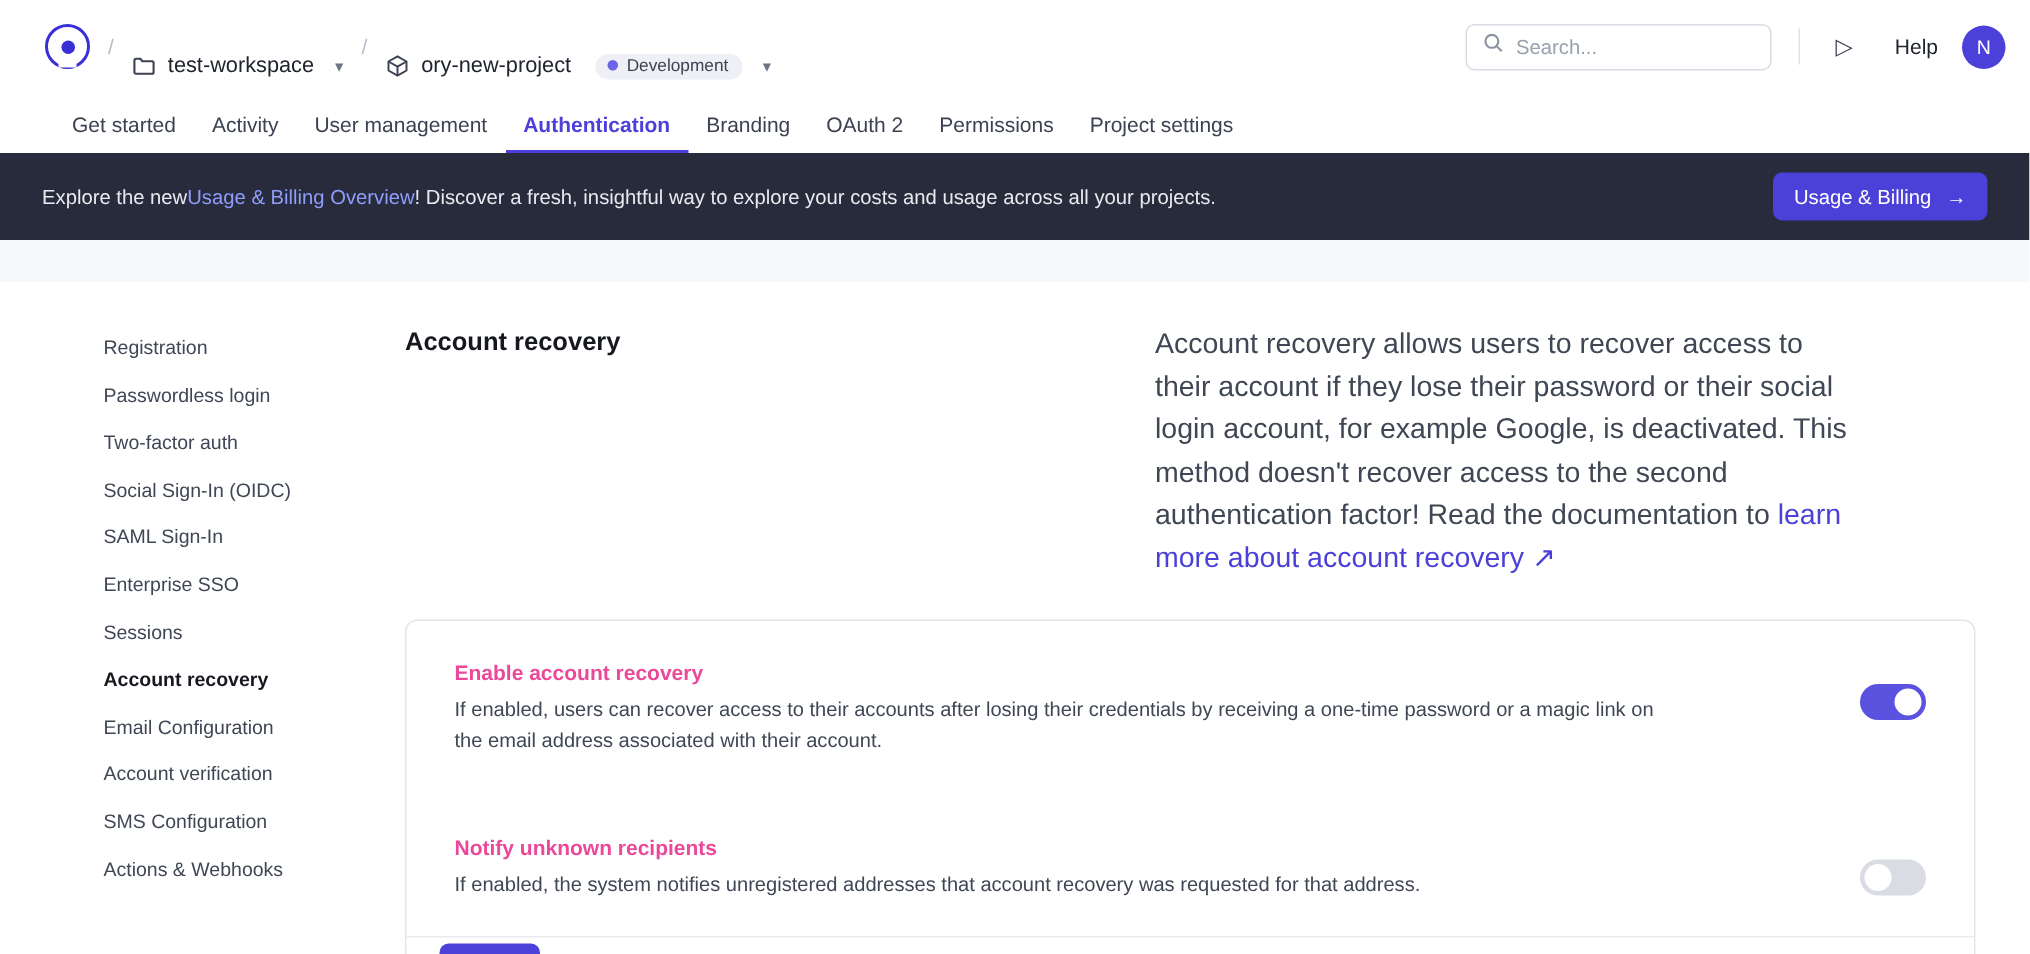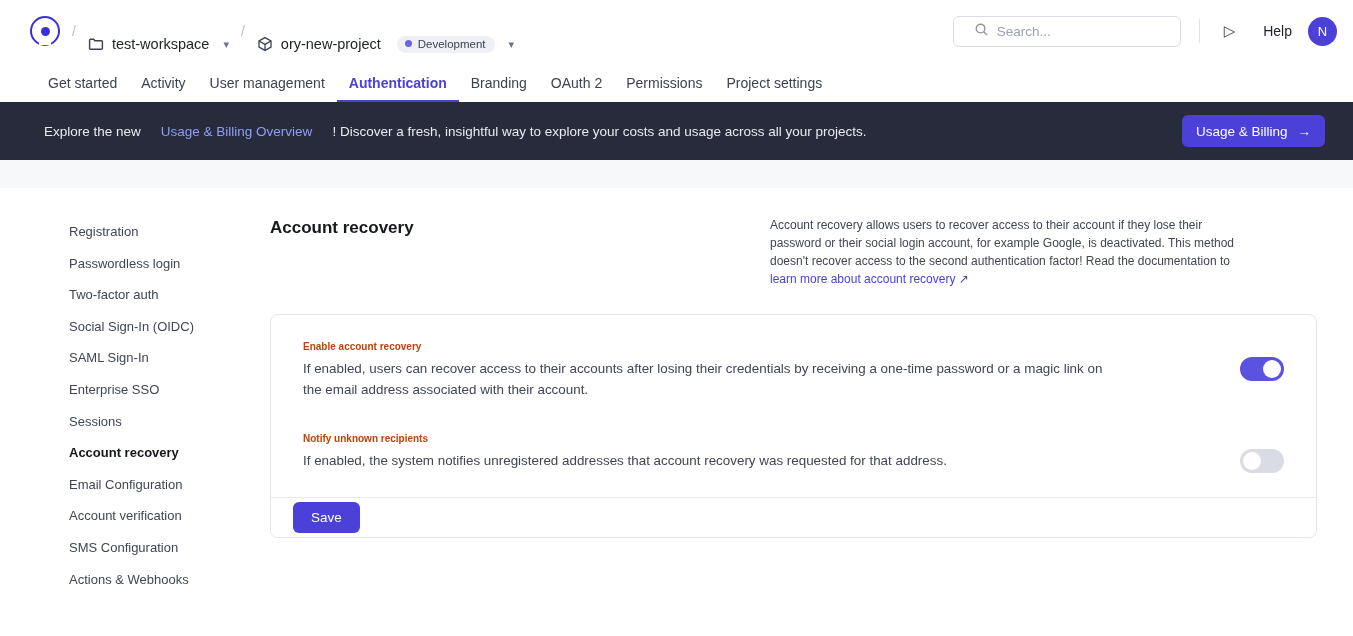--- a/index.html
+++ b/index.html
@@ -64,25 +64,25 @@
     color: #3c4252;
     margin-left: 8px;
   }
   .env-dot {
     width: 7px; height: 7px; border-radius: 50%;
     background: #6b63e8;
     display: inline-block;
   }
   .spacer { flex: 1; }
   .search {
-    width: 228px; height: 31px;
+    width: 204px; height: 31px;
     border: 1px solid #d8dce4;
     border-radius: 6px;
     display: flex; align-items: center;
-    padding: 0 20px;
+    padding: 0 10px;
     gap: 8px;
     background: #fff;
   }
   .search input {
     border: none; outline: none;
     font-size: 13.5px;
     color: #20242e;
     width: 100%;
     font-family: inherit;
     background: transparent;
@@ -134,24 +134,23 @@
     color: #4b41d8;
     box-shadow: inset 0 -2px 0 0 #4b41d8;
     font-weight: 700;
   }
   
   .banner {
     height: 58px;
     background: #272b3b;
     display: flex;
     align-items: center;
-    padding: 0 28px 0 44px;
+    padding: 0 28px 0 28px;
     color: #e8eaef;
     font-size: 13.5px;
-    gap: 20px;
   }
   .banner a {
     color: #8f9dfb;
     text-decoration: none;
   }
   .banner-btn {
     margin-left: auto;
     background: #4b41d8;
     color: #fff;
     border: none;
@@ -198,21 +197,21 @@
   }
   .main-title {
     font-size: 17px;
     font-weight: bold;
     color: #16181f;
     width: 460px;
     flex-shrink: 0;
     padding-top: 2px;
   }
   .main-desc {
-    font-size: 12px;
+    font-size: 19px;
     line-height: 1.5;
     color: #3f4654;
     max-width: 470px;
   }
   .main-desc a {
     color: #4b41d8;
     text-decoration: none;
   }
   .card {
     margin-top: 26px;
@@ -220,26 +219,26 @@
     border-radius: 8px;
     background: #fff;
     overflow: hidden;
   }
   .card-body { padding: 26px 32px 24px 32px; }
   .setting {
     display: flex;
     align-items: flex-start;
     gap: 20px;
   }
-  .setting + .setting { margin-top: 32px; }
+  .setting + .setting { margin-top: 52px; }
   .setting-text { flex: 1; }
   .setting-title {
-    font-size: 10px;
+    font-size: 14px;
     font-weight: bold;
-    color: #c2410c;
+    color: #ec4899;
     margin-bottom: 7px;
   }
   .setting-desc {
     font-size: 13.4px;
     color: #3f4654;
     line-height: 1.55;
     max-width: 810px;
   }
   .toggle {
     width: 44px; height: 24px;

